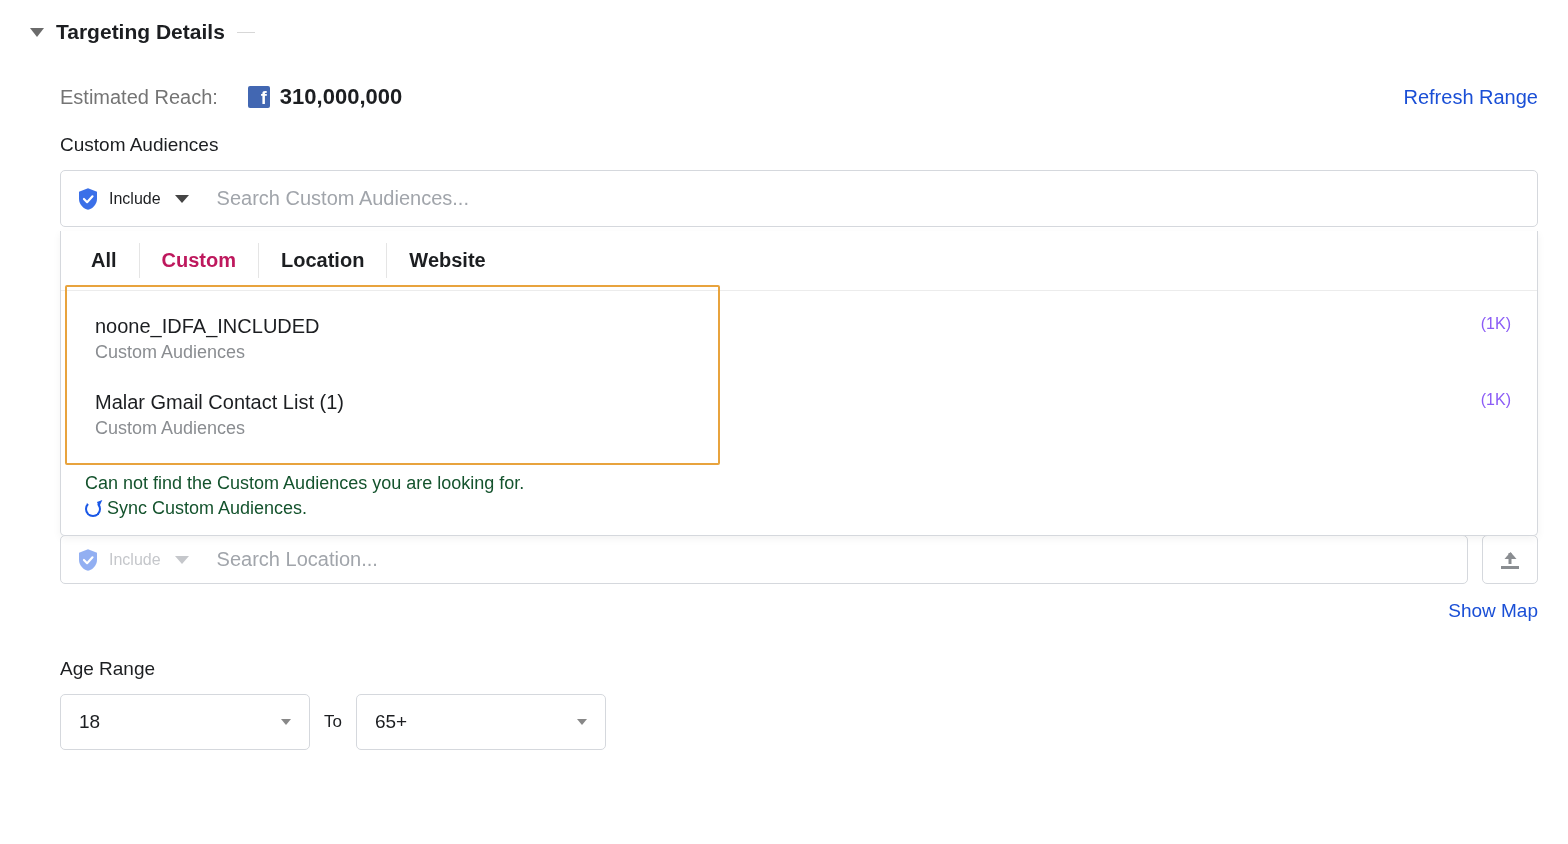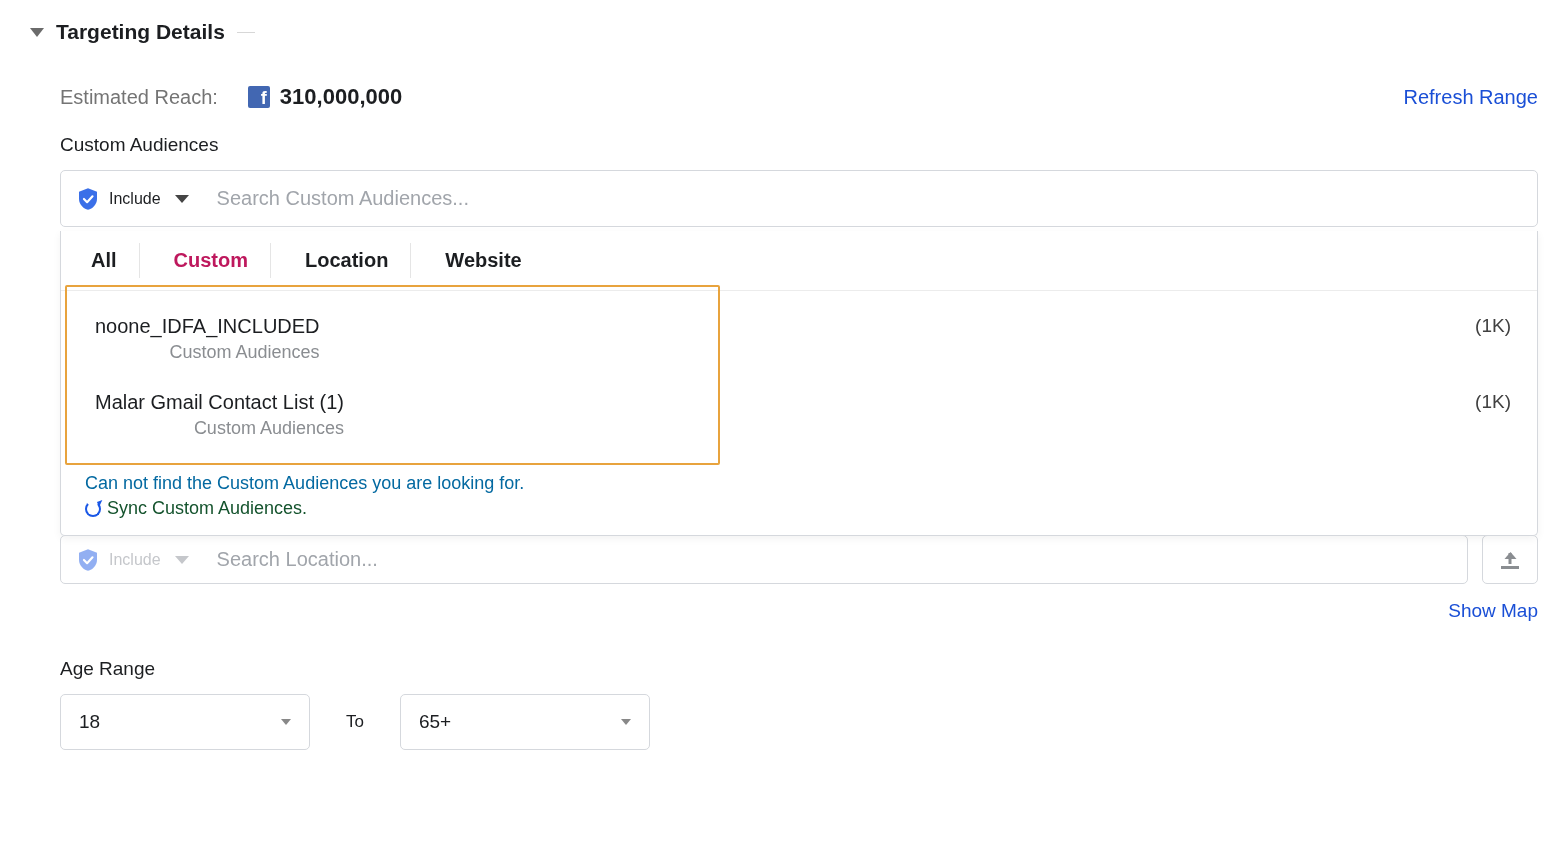--- a/index.html
+++ b/index.html
@@ -138,21 +138,21 @@
       border-radius: 0 0 5px 5px;
       margin-top: 4px;
       background: #fff;
       box-shadow: 0 3px 8px rgba(0,0,0,0.05);
       position: relative;
     }
     .tabs {
       display: flex;
       padding: 12px 0 12px 8px;
       border-bottom: 1px solid #ececec;
-      gap: 12px;
+      gap: 0;
     }
     .tab {
       padding: 6px 22px;
       font-size: 20px;
       font-weight: 700;
       border-right: 1px solid #e5e5e5;
       cursor: pointer;
     }
     .tab.active {
       color: #be185d;
@@ -165,48 +165,47 @@
       border: 2px solid #e8a33d;
       left: 4px;
       top: 54px;
       width: 655px;
       height: 180px;
       pointer-events: none;
       border-radius: 2px;
     }
     .aud-list {
       padding: 14px 20px 12px 34px;
-      text-align: right;
     }
     .aud-item {
       display: flex;
       justify-content: space-between;
       align-items: flex-start;
       padding: 10px 6px 18px 0;
       cursor: pointer;
     }
     .aud-name {
       font-size: 20px;
       color: #1c1e21;
       margin-bottom: 4px;
     }
     .aud-sub {
       font-size: 18px;
       color: #8a8d91;
     }
     .aud-count {
-      font-size: 19px;
-      color: #404040;
+      font-size: 16px;
+      color: #8b5cf6;
     }
     .cannot-find {
       padding: 4px 20px 16px 24px;
       font-size: 18px;
     }
     .cannot-find .txt {
-      color: #0369a1;
+      color: #14532d;
       margin-bottom: 4px;
     }
     .sync-link {
       color: #14532d;
       display: flex;
       align-items: center;
       gap: 6px;
       cursor: pointer;
     }
     .refresh-icon {
@@ -285,21 +284,21 @@
     }
     .show-map-row {
       display: flex;
       justify-content: flex-end;
       margin-top: 16px;
       margin-bottom: 36px;
     }
     .age-row {
       display: flex;
       align-items: center;
-      gap: 36px;
+      gap: 14px;
     }
     .select-box {
       border: 1px solid #d5d8dd;
       border-radius: 5px;
       padding: 16px 18px;
       width: 250px;
       display: flex;
       align-items: center;
       justify-content: space-between;
       cursor: pointer;

